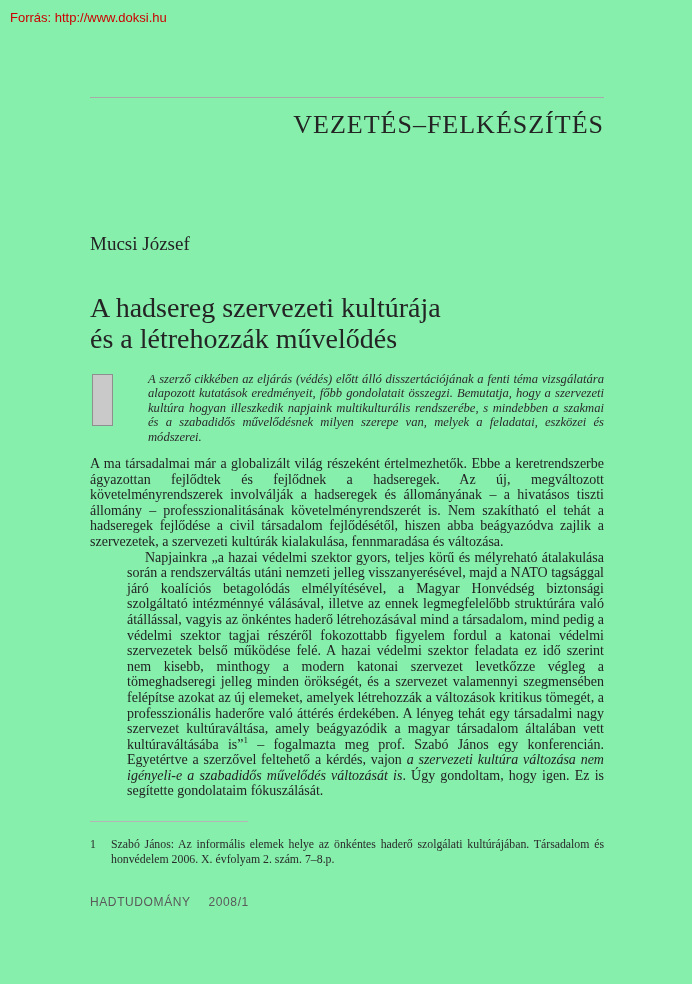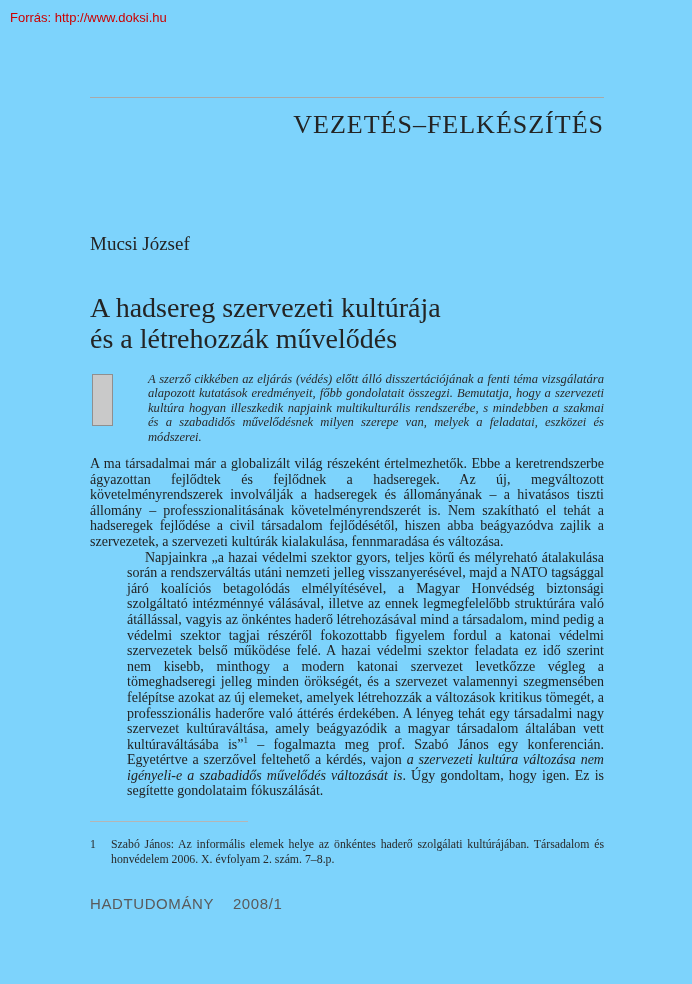--- a/index.html
+++ b/index.html
@@ -1,20 +1,20 @@
 <!DOCTYPE html>
 <html lang="hu"><head>
 <meta charset="utf-8">
 <style>
   html, body { margin: 0; padding: 0; background: #ffffff; }
   .page {
     position: relative;
     width: 692px;
     height: 984px;
-    background: #7dd3fc;
+    background: #86efac;
     font-family: "Liberation Serif", serif;
     color: #222222;
     overflow: hidden;
   }
   .watermark {
     position: absolute;
     left: 10px;
     top: 10px;
     font-family: "Liberation Sans", sans-serif;
     font-size: 13px;
@@ -95,21 +95,21 @@
     font-size: 11.8px;
     line-height: 14.6px;
     color: #2a2a2a;
   }
   .footnote .fn-num { position: absolute; left: 0; top: 0; }
   .footnote .fn-body { display: block; margin-left: 21px; text-align: justify; }
   .footer-left {
     position: absolute;
     left: 90px; top: 895px;
     font-family: "Liberation Sans", sans-serif;
-    font-size: 15px;
+    font-size: 12px;
     letter-spacing: 0.6px;
     color: #5a5a5a;
   }
   .footer-left .journal { margin-right: 14px; }
   .page-number {
     position: absolute;
     left: 90px; top: 885px;
     width: 514px;
     text-align: right;
     font-family: "Liberation Sans", sans-serif;

